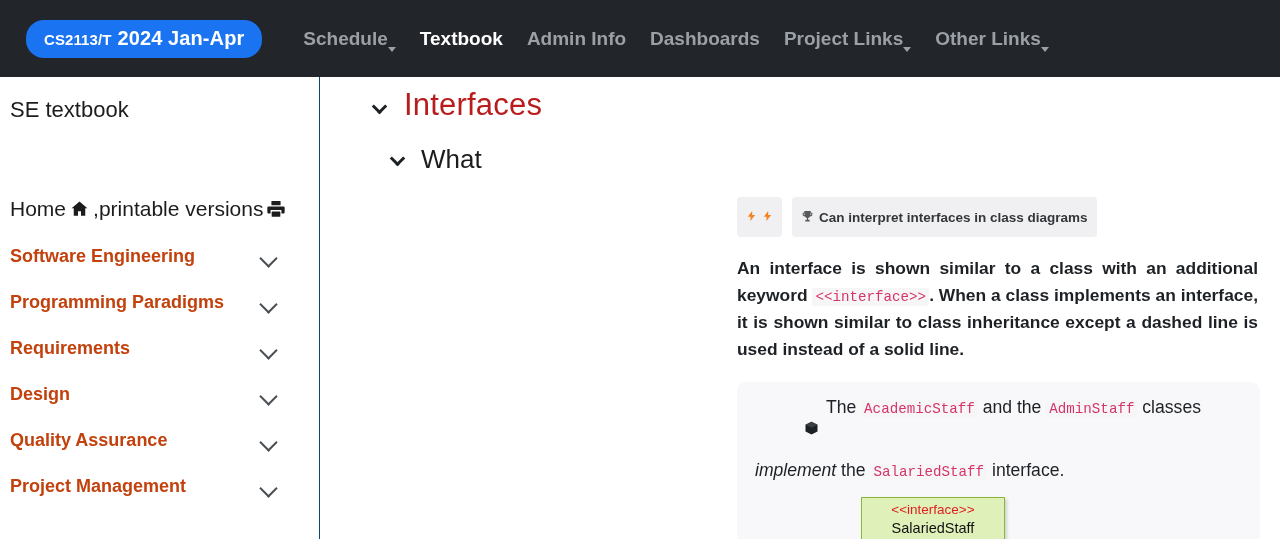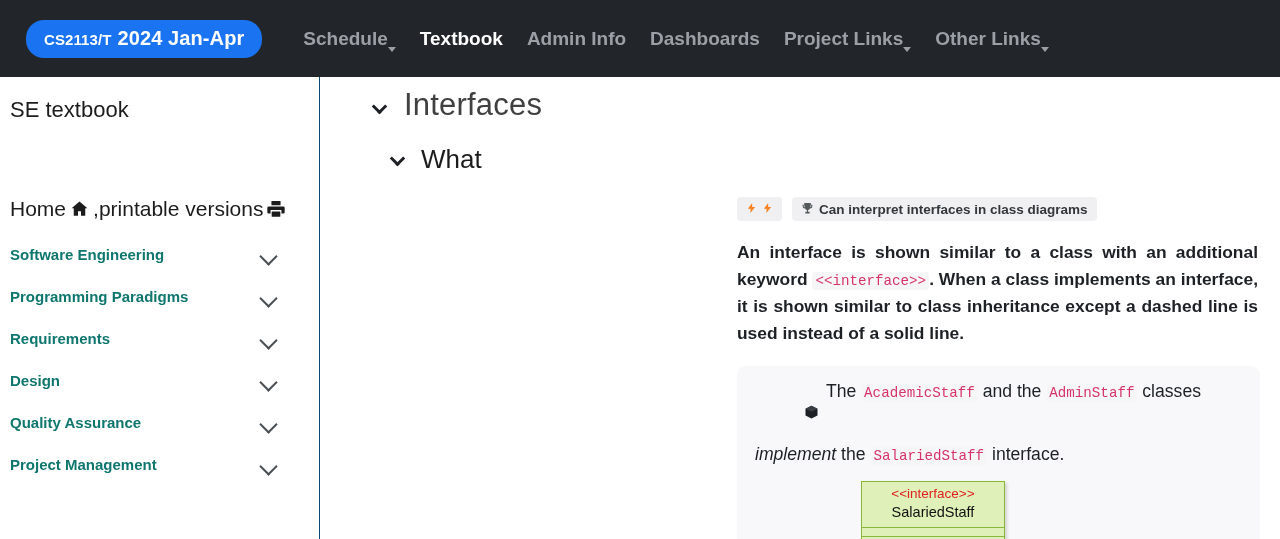--- a/index.html
+++ b/index.html
@@ -96,23 +96,23 @@
 
   .side-item {
     display: flex;
     align-items: center;
     justify-content: space-between;
     padding-left: 2px;
     margin-top: 25px;
     cursor: pointer;
   }
   .side-item .label {
-    font-size: 15px;
+    font-size: 18px;
     font-weight: bold;
-    color: #0f766e;
+    color: #c2410c;
     white-space: nowrap;
   }
   .chev-down {
     width: 16px; height: 10px;
     position: relative;
     margin-right: 22px;
     flex: 0 0 auto;
   }
   .chev-down::before {
     content: "";
@@ -131,21 +131,21 @@
     overflow: hidden;
     position: relative;
   }
 
   .h-row { display: flex; align-items: flex-start; }
 
   .h1-row { margin-top: 10px; padding-left: 54px; }
   .h1-chev { margin-right: 17px; margin-top: 14px; }
   .h1 {
     font-size: 31px;
-    color: #404040;
+    color: #b91c1c;
     font-weight: normal;
     letter-spacing: .2px;
     text-align: right;
   }
 
   .h2-row { margin-top: 21px; padding-left: 72px; }
   .h2-chev { margin-right: 16px; margin-top: 9px; }
   .h2 {
     font-size: 26px;
     color: #1c1c1c;
@@ -174,21 +174,21 @@
     margin-top: 22px;
     padding-left: 417px;
   }
   .pill {
     background: #f0f0f2;
     border-radius: 4px;
     padding: 4px 9px;
     display: flex;
     align-items: center;
     gap: 5px;
-    height: 24px;
+    height: 40px;
   }
   .bolt { color: #f5821f; font-size: 14px; line-height: 1; font-weight: bold; }
   .pill-text {
     font-size: 13.5px;
     font-weight: bold;
     color: #333739;
     white-space: nowrap;
   }
   .trophy { font-size: 13px; color: #55595c; line-height: 1; }
 

